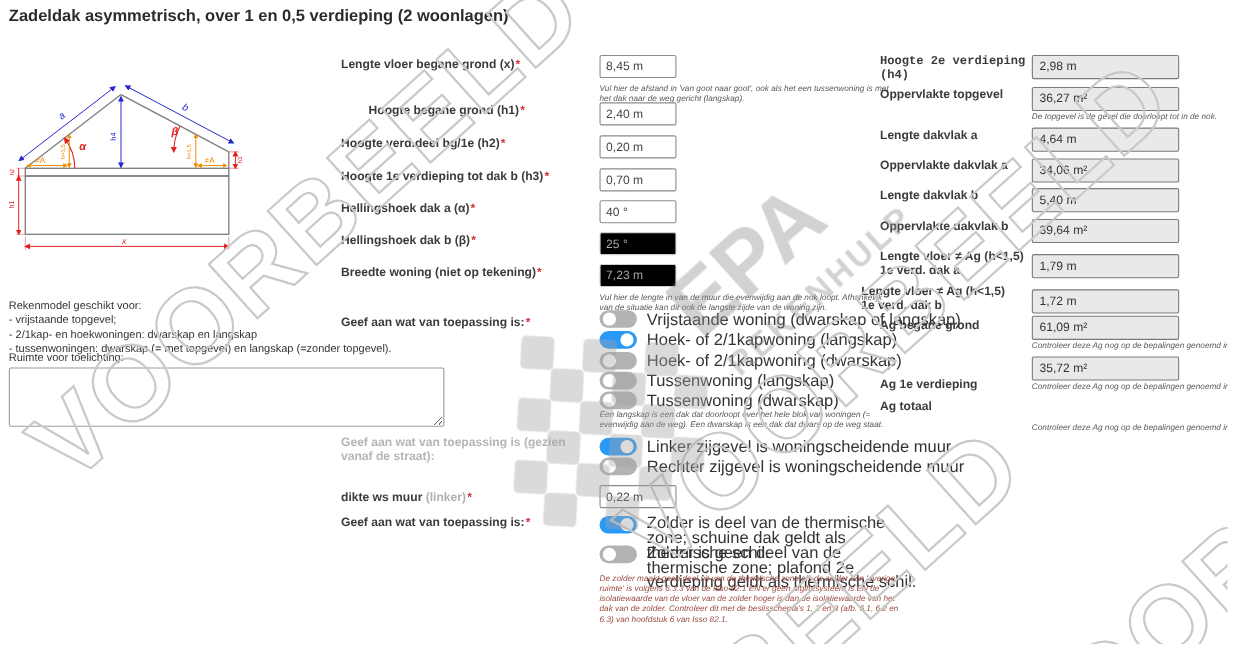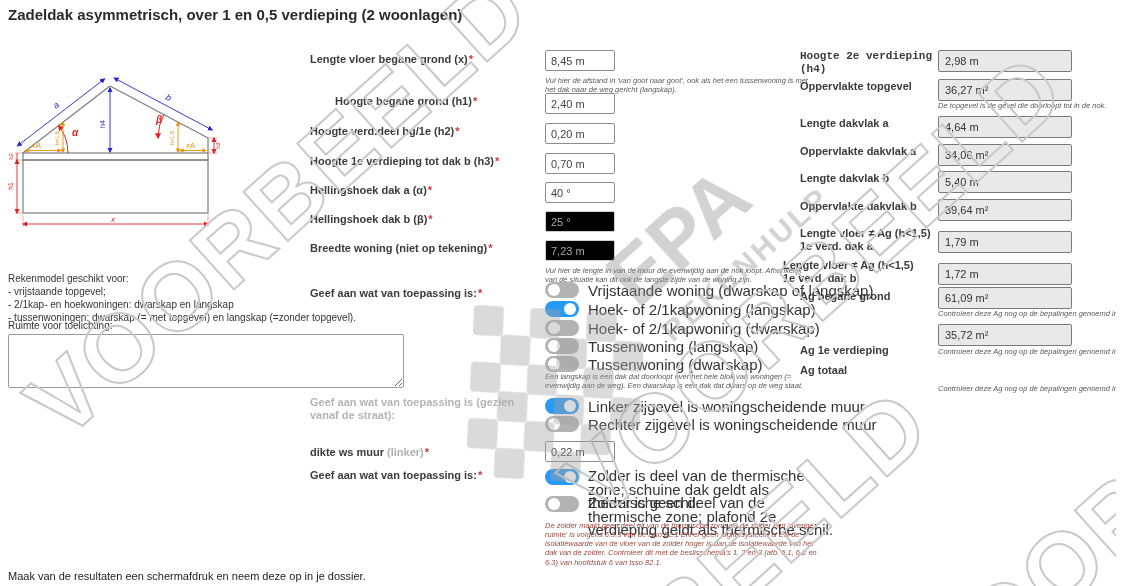--- a/index.html
+++ b/index.html
@@ -197,21 +197,20 @@
   <div class="out" style="left:938px;top:287px;">61,09 m²</div>
   <div class="help nowrap" style="left:938px;top:309px;">Controleer deze Ag nog op de bepalingen genoemd in §7.2.1 van Isso 82.1.</div>
 
   <div class="lbl" style="left:800px;top:344px;width:140px;">Ag 1e verdieping</div>
   <div class="out" style="left:938px;top:324px;">35,72 m²</div>
   <div class="help nowrap" style="left:938px;top:347px;">Controleer deze Ag nog op de bepalingen genoemd in §7.2.1 van Isso 82.1.</div>
 
   <div class="lbl" style="left:800px;top:364px;width:140px;">Ag totaal</div>
   <div class="help nowrap" style="left:938px;top:384px;">Controleer deze Ag nog op de bepalingen genoemd in §7.2.1 van Isso 82.1.</div>
 
-  <div class="footer">Maak van de resultaten een schermafdruk en neem deze op in je dossier.</div>
 
   <svg class="wm" width="1140" height="586" viewBox="0 0 1140 586">
     <g font-weight="bold" font-size="96" letter-spacing="3" fill="none" stroke="#c9c9c9" stroke-width="2" text-anchor="middle">
       <text transform="translate(300,230) rotate(-42)">VOORBEELD</text>
       <text transform="translate(835,310) rotate(-42)">VOORBEELD</text>
       <text transform="translate(700,645) rotate(-42)">VOORBEELD</text>
       <text transform="translate(1185,500) rotate(-42)">VOORBEELD</text>
     </g>
     <g transform="translate(660,290) rotate(-42)" opacity="0.4">
       <g fill="#a3a3a3">

